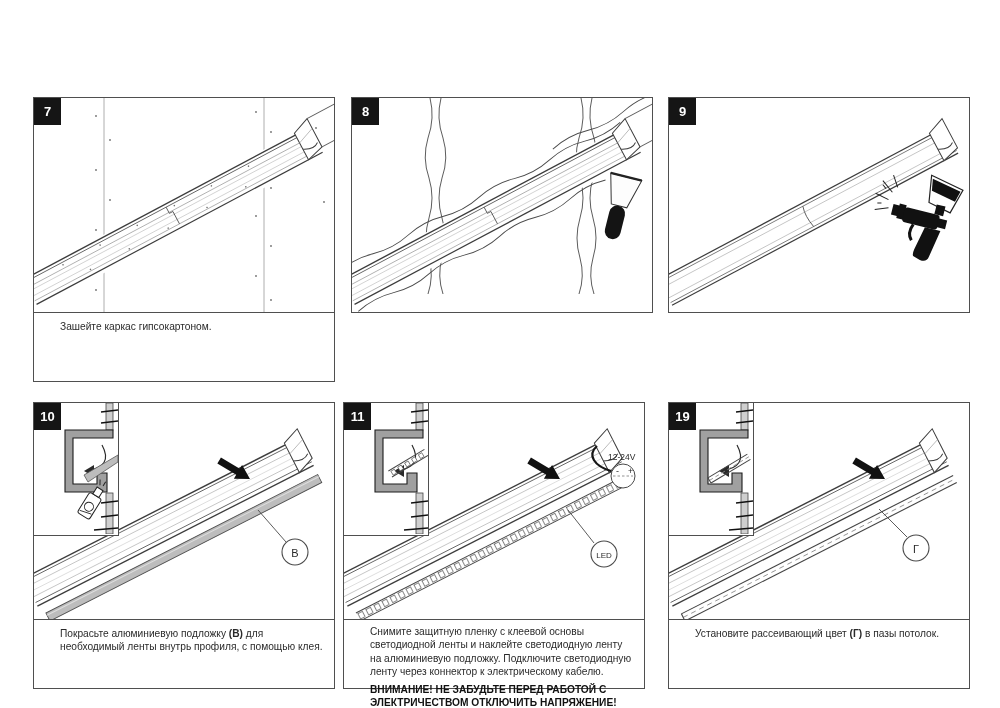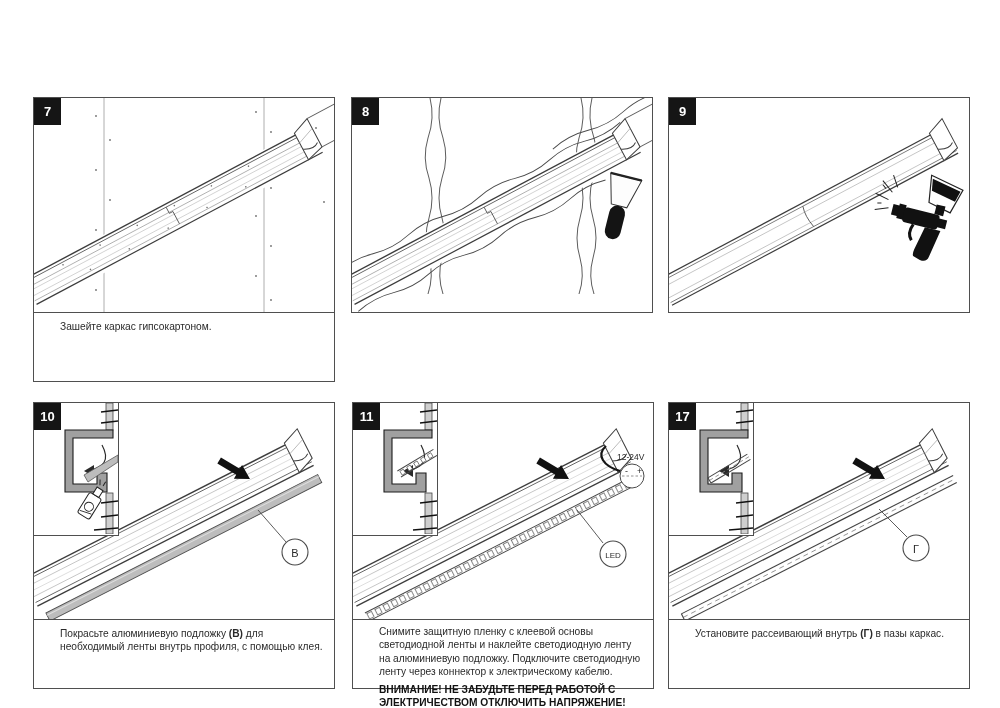--- a/index.html
+++ b/index.html
@@ -220,21 +220,21 @@
         <line x1="224" y1="107" x2="252" y2="139" stroke="#4a4a4a" stroke-width="0.9"></line>
         <circle cx="261" cy="149" r="13" fill="#fff" stroke="#4a4a4a" stroke-width="1.1"></circle>
         <text x="261" y="153.5" text-anchor="middle" font-size="11">В</text>
       </svg>
     </div>
     <div class="caption">
       <p><span>Покрасьте алюминиевую подложку </span><b>(В)</b><span> для необходимый ленты внутрь профиля, с помощью клея.</span></p>
     </div>
   </div>
 
-  <div class="panel row2" style="left:352px;top:402px;">
+  <div class="panel row2" style="left:343px;top:402px;">
     <div class="drawing">
       <div class="badge">11</div>
       <div class="inset">
         <svg width="84" height="131" viewBox="0 0 84 131">
           <rect x="72" y="0" width="7" height="27" fill="#cfcfcf" stroke="#444" stroke-width="0.8"></rect>
           <rect x="72" y="90" width="7" height="41" fill="#cfcfcf" stroke="#444" stroke-width="0.8"></rect>
           <g stroke="#111" stroke-width="1.4">
             <line x1="67" y1="9" x2="84" y2="7"></line>
               <line x1="67" y1="20" x2="84" y2="18"></line>
             <line x1="67" y1="100" x2="84" y2="98"></line>
@@ -295,21 +295,21 @@
       </svg>
     </div>
     <div class="caption" style="padding-top:5px;">
       <p style="margin-bottom:4px;"><span>Снимите защитную пленку с клеевой основы светодиодной ленты и наклейте светодиодную ленту на алюминиевую подложку. Подключите светодиодную ленту через коннектор к электрическому кабелю.</span></p>
       <p class="warn">ВНИМАНИЕ! НЕ ЗАБУДЬТЕ ПЕРЕД РАБОТОЙ С ЭЛЕКТРИЧЕСТВОМ ОТКЛЮЧИТЬ НАПРЯЖЕНИЕ!</p>
     </div>
   </div>
 
   <div class="panel row2" style="left:668px;top:402px;">
     <div class="drawing">
-      <div class="badge">17</div>
+      <div class="badge">19</div>
       <div class="inset">
         <svg width="84" height="131" viewBox="0 0 84 131">
           <rect x="72" y="0" width="7" height="27" fill="#cfcfcf" stroke="#444" stroke-width="0.8"></rect>
           <rect x="72" y="90" width="7" height="41" fill="#cfcfcf" stroke="#444" stroke-width="0.8"></rect>
           <g stroke="#111" stroke-width="1.4">
             <line x1="67" y1="9" x2="84" y2="7"></line>
               <line x1="67" y1="20" x2="84" y2="18"></line>
             <line x1="67" y1="100" x2="84" y2="98"></line>
               <line x1="67" y1="114" x2="84" y2="112"></line>
             <line x1="60" y1="127" x2="84" y2="125"></line>
@@ -347,17 +347,17 @@
         </g>
         <g transform="translate(216,76) rotate(211)">
           <polygon points="0,0 14,-8 14,-3.5 36,-3.5 36,3.5 14,3.5 14,8" fill="#111"></polygon>
         </g>
         <line x1="210" y1="106" x2="238" y2="134" stroke="#4a4a4a" stroke-width="0.9"></line>
         <circle cx="247" cy="145" r="13" fill="#fff" stroke="#4a4a4a" stroke-width="1.1"></circle>
         <text x="247" y="149.5" text-anchor="middle" font-size="11">Г</text>
       </svg>
     </div>
     <div class="caption">
-      <p><span>Установите рассеивающий внутрь </span><b>(Г)</b><span> в пазы каркас.</span></p>
+      <p><span>Установите рассеивающий цвет </span><b>(Г)</b><span> в пазы потолок.</span></p>
     </div>
   </div>
 
 </div>
 
 </body></html>

